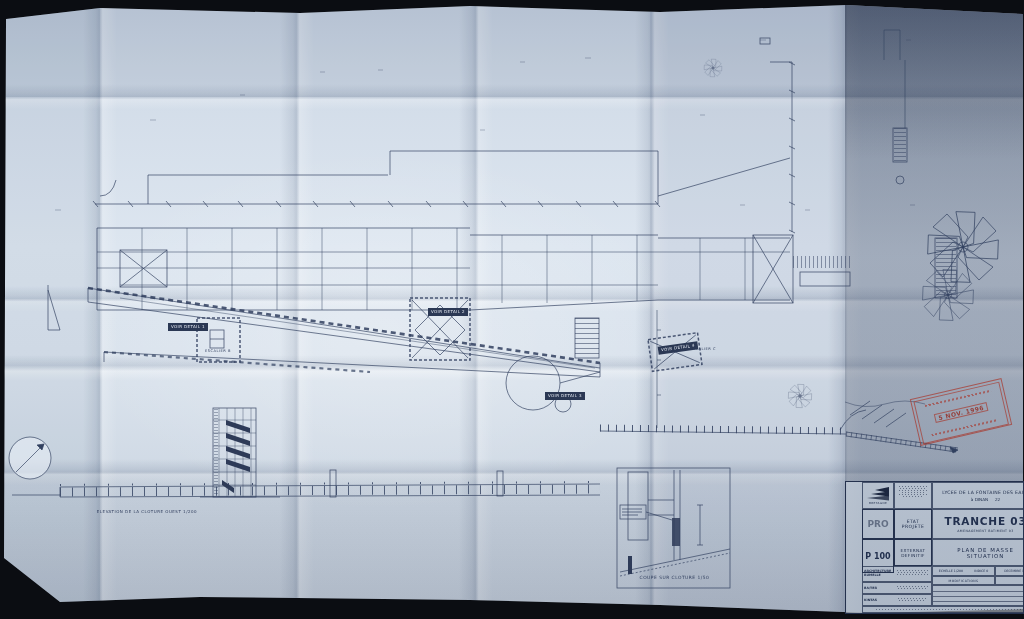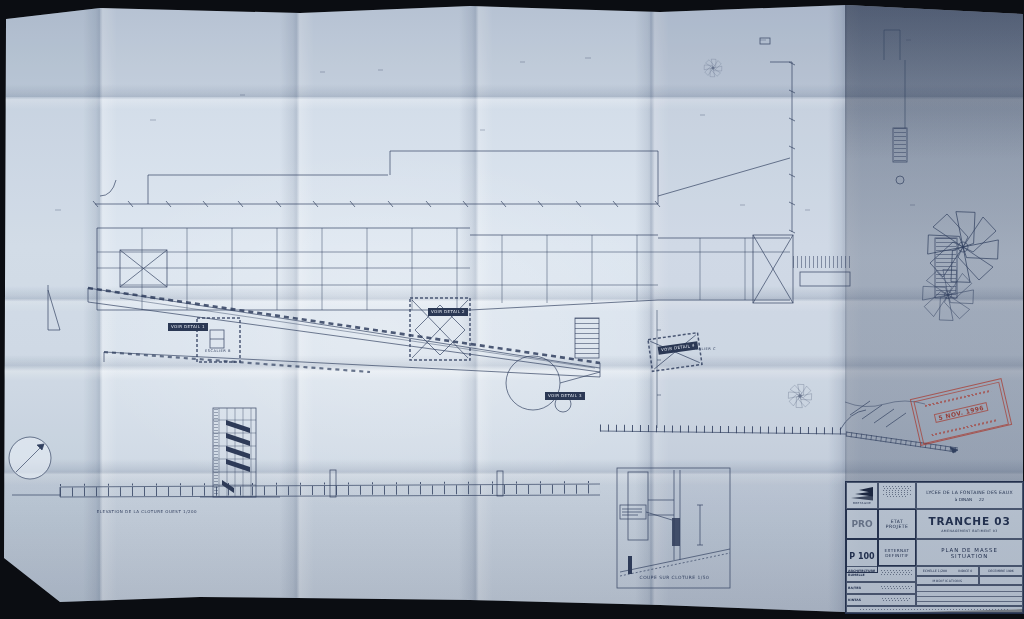--- a/index.html
+++ b/index.html
@@ -23,21 +23,21 @@
   .tinytxt{position:absolute;font-size:4px;letter-spacing:.5px;color:#2e3c5c;white-space:nowrap;}
   
   #stamp{position:absolute;left:914px;top:388px;width:88px;height:42px;transform:rotate(-13deg);
          border:1.6px solid rgba(168,62,53,.85);padding:2px;opacity:.9;}
   #stamp .inner{border:.8px solid rgba(168,62,53,.8);height:100%;display:flex;flex-direction:column;justify-content:space-around;align-items:center;}
   #stamp .rline{width:80%;height:2px;background:repeating-linear-gradient(90deg,rgba(168,62,53,.75) 0 2px,transparent 2px 4px);}
   #stamp .date{font-size:6px;font-weight:bold;color:rgba(150,48,40,.95);border:.8px solid rgba(168,62,53,.8);padding:0 3px;letter-spacing:.5px;}
   
   #tb{position:absolute;left:845px;top:481px;width:177px;height:131px;
       background:rgba(222,231,241,.50);border:1.2px solid #24314d;font-family:"DejaVu Sans",sans-serif;}
-  #tb .cell{position:absolute;box-sizing:border-box;border:.7px solid rgba(36,49,77,.75);overflow:hidden;}
+  #tb .cell{position:absolute;box-sizing:border-box;border:.7px solid rgba(36,49,77,.75);overflow:hidden;margin-left:16px;}
   #tb .heavy{border-width:1.4px;border-color:#24314d;}
   .ctr{display:flex;flex-direction:column;align-items:center;justify-content:center;text-align:center;}
   .microline{height:1px;background:repeating-linear-gradient(90deg,rgba(35,48,75,.55) 0 1px,transparent 1px 3px);margin:1px auto;}
 </style>
 </head>
 <body>
 
 <div id="photo">
 
   <div id="paper">

